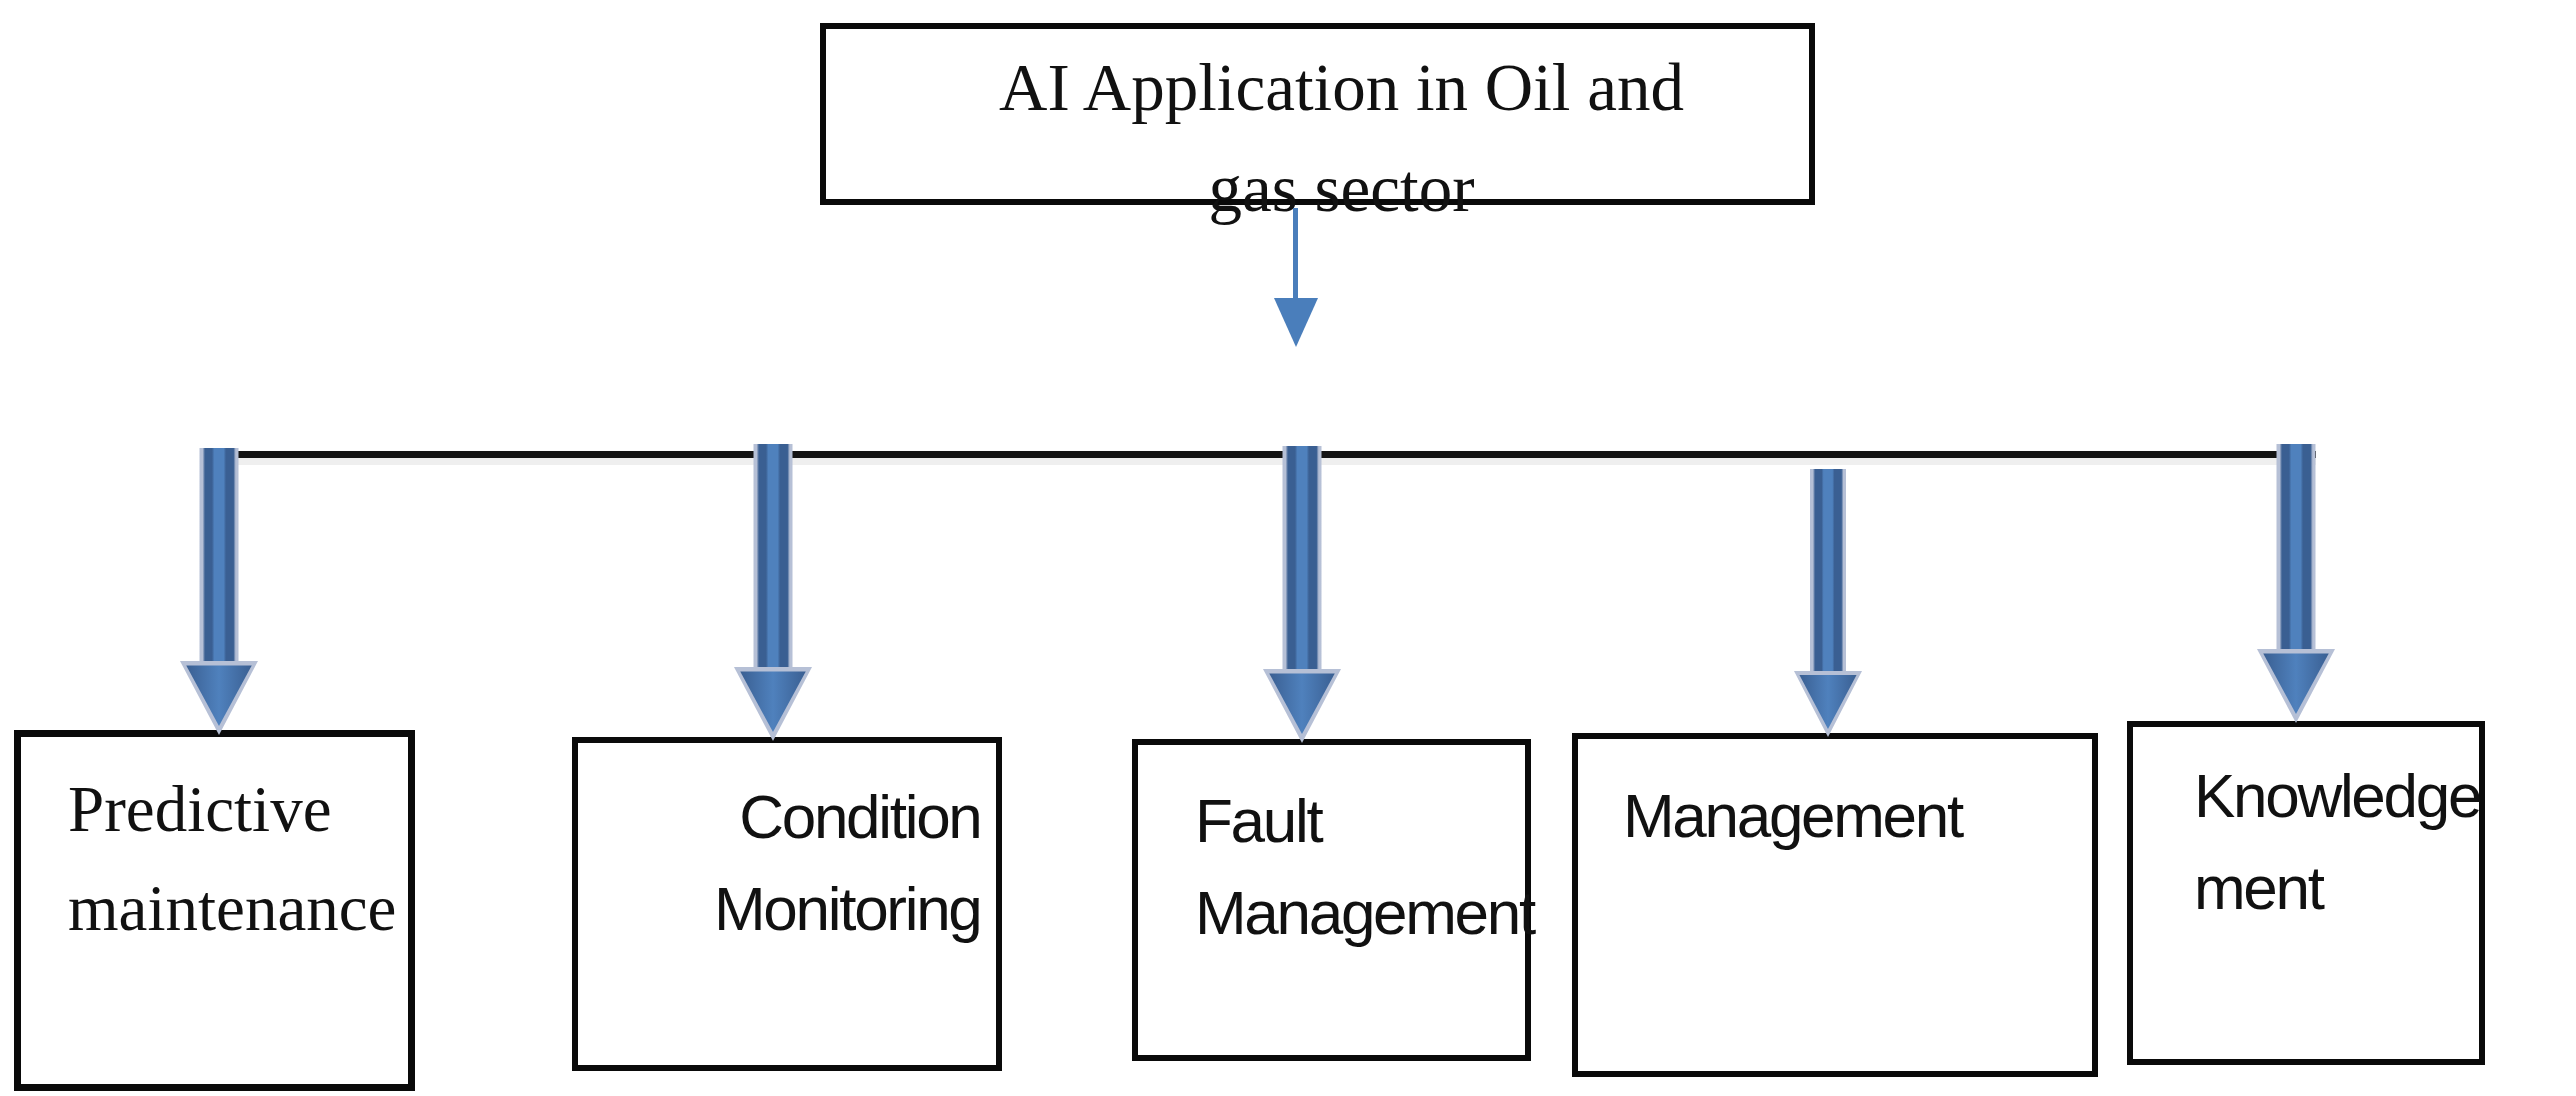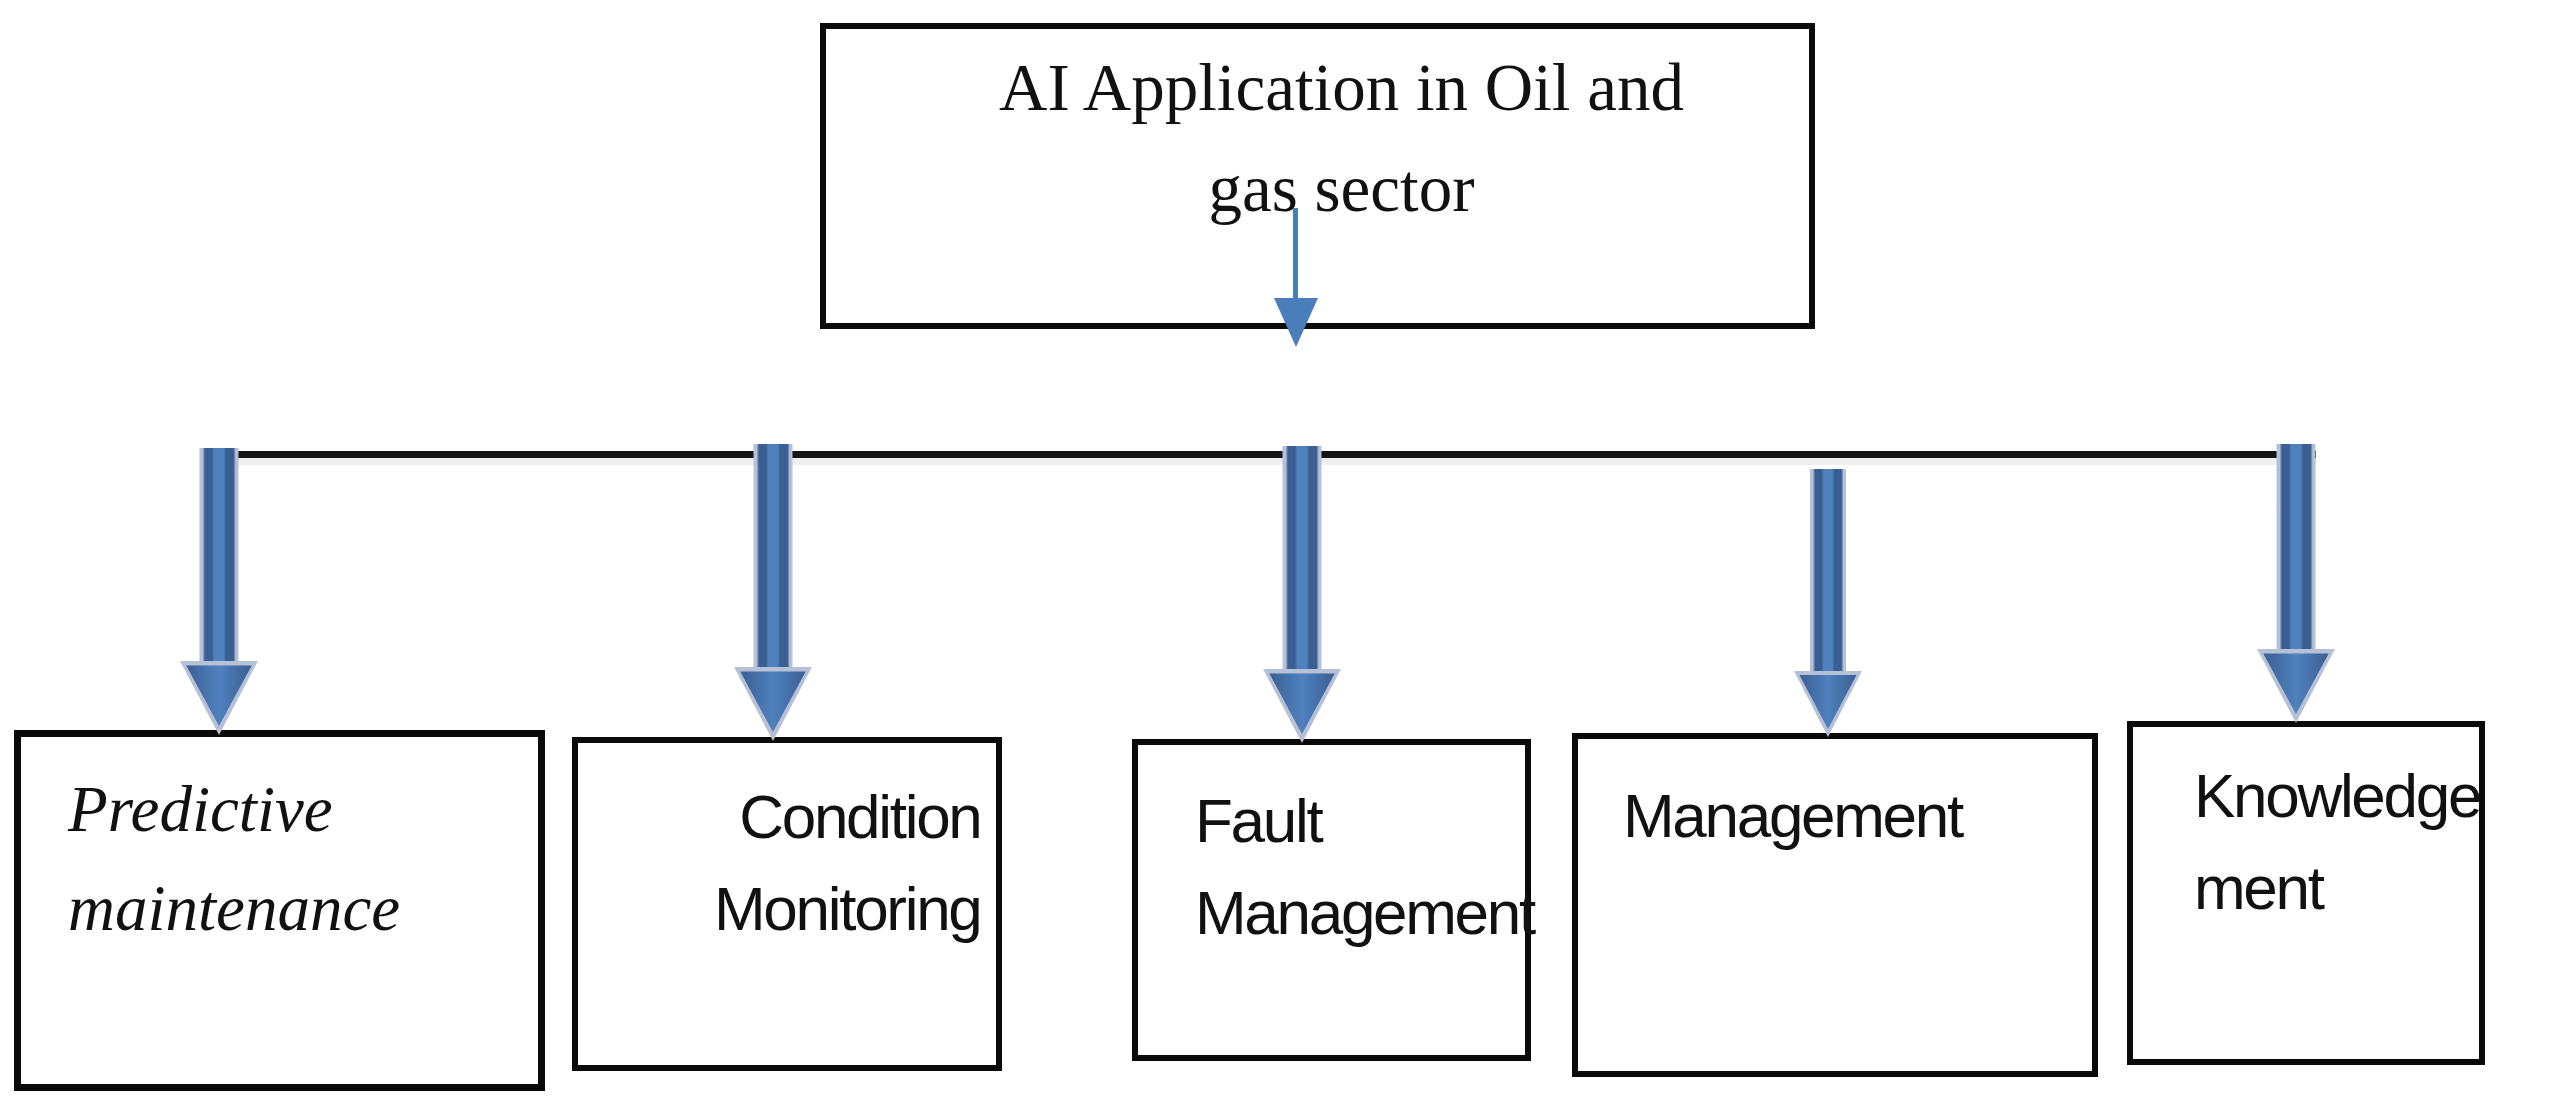--- a/index.html
+++ b/index.html
@@ -3,24 +3,24 @@
 <meta charset="utf-8">
 <title>AI Application in Oil and gas sector</title>
 <style>
   html,body{margin:0;padding:0;background:#ffffff;}
   .canvas{position:relative;width:2576px;height:1097px;background:#ffffff;overflow:hidden;
           font-family:"Liberation Sans",sans-serif;color:#111;}
 
   
   .box{position:absolute;background:#ffffff;border:6.2px solid var(--box_border,#0a0a0a);
        box-sizing:border-box;z-index:1;}
-  .top-box{left:820px;top:23px;width:995px;height:306px;padding-left:48px;}
+  .top-box{left:820px;top:23px;width:995px;height:182px;padding-left:48px;}
   .top-text{padding-top:7.8px;text-align:center;
             font-family:"Liberation Serif",serif;font-size:67px;line-height:101px;}
-  .b1{left:14px;top:730px;width:531px;height:361px;border-width:7px;font-style:italic;}
+  .b1{left:14px;top:730px;width:401px;height:361px;border-width:7px;}
   .b2{left:572px;top:737px;width:430px;height:334px;}
   .b3{left:1132px;top:739px;width:399px;height:322px;}
   .b4{left:1572px;top:733px;width:526px;height:344px;}
   .b5{left:2127px;top:721px;width:358px;height:344px;}
 
   .btext{font-family:"Liberation Sans",sans-serif;font-size:62px;line-height:92px;
          letter-spacing:-2.3px;}
   .serif1{font-family:"Liberation Serif",serif;font-size:65px;line-height:99px;letter-spacing:0;}
   .pad1{padding:23px 15.5px 0 47px;}
   .pad2{padding:28px 15.5px 0 31px;text-align:right;}

